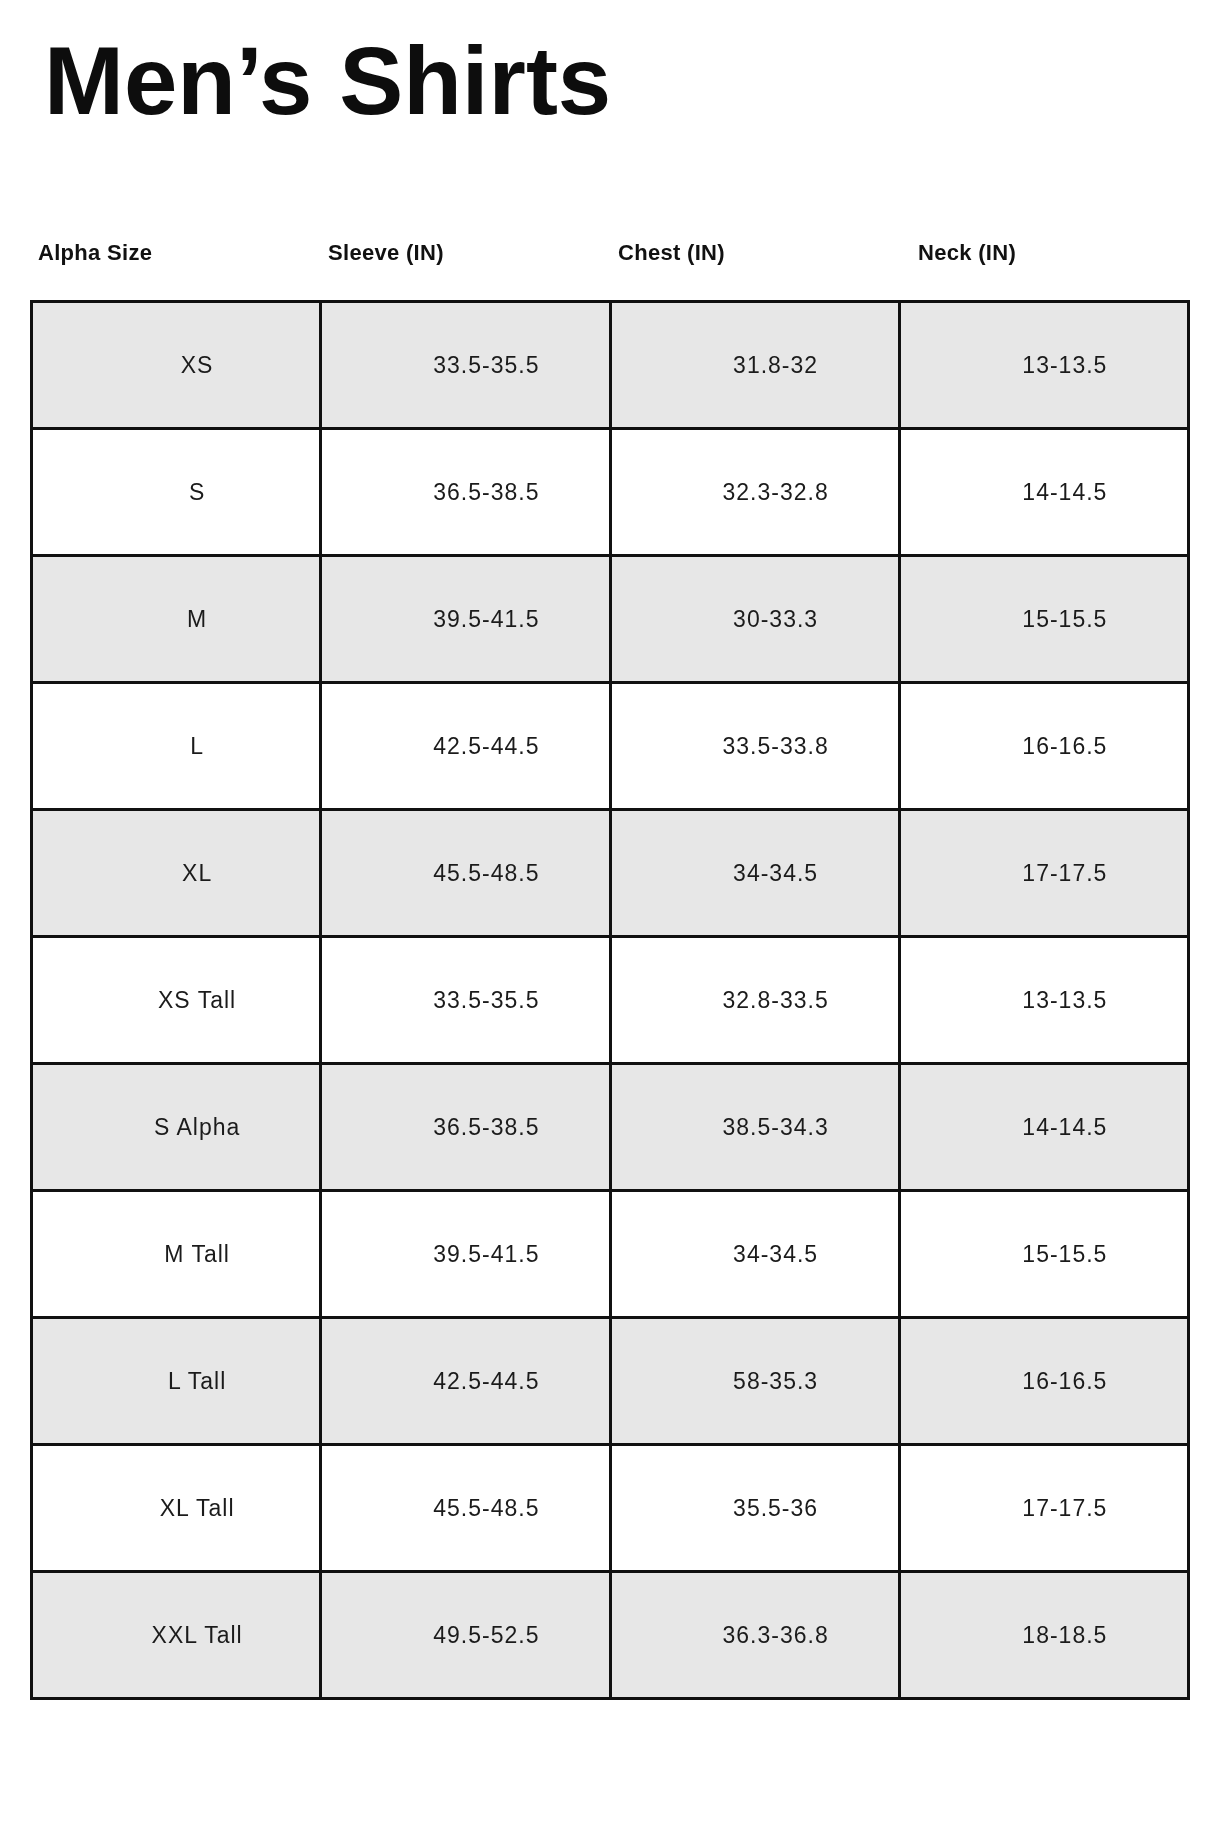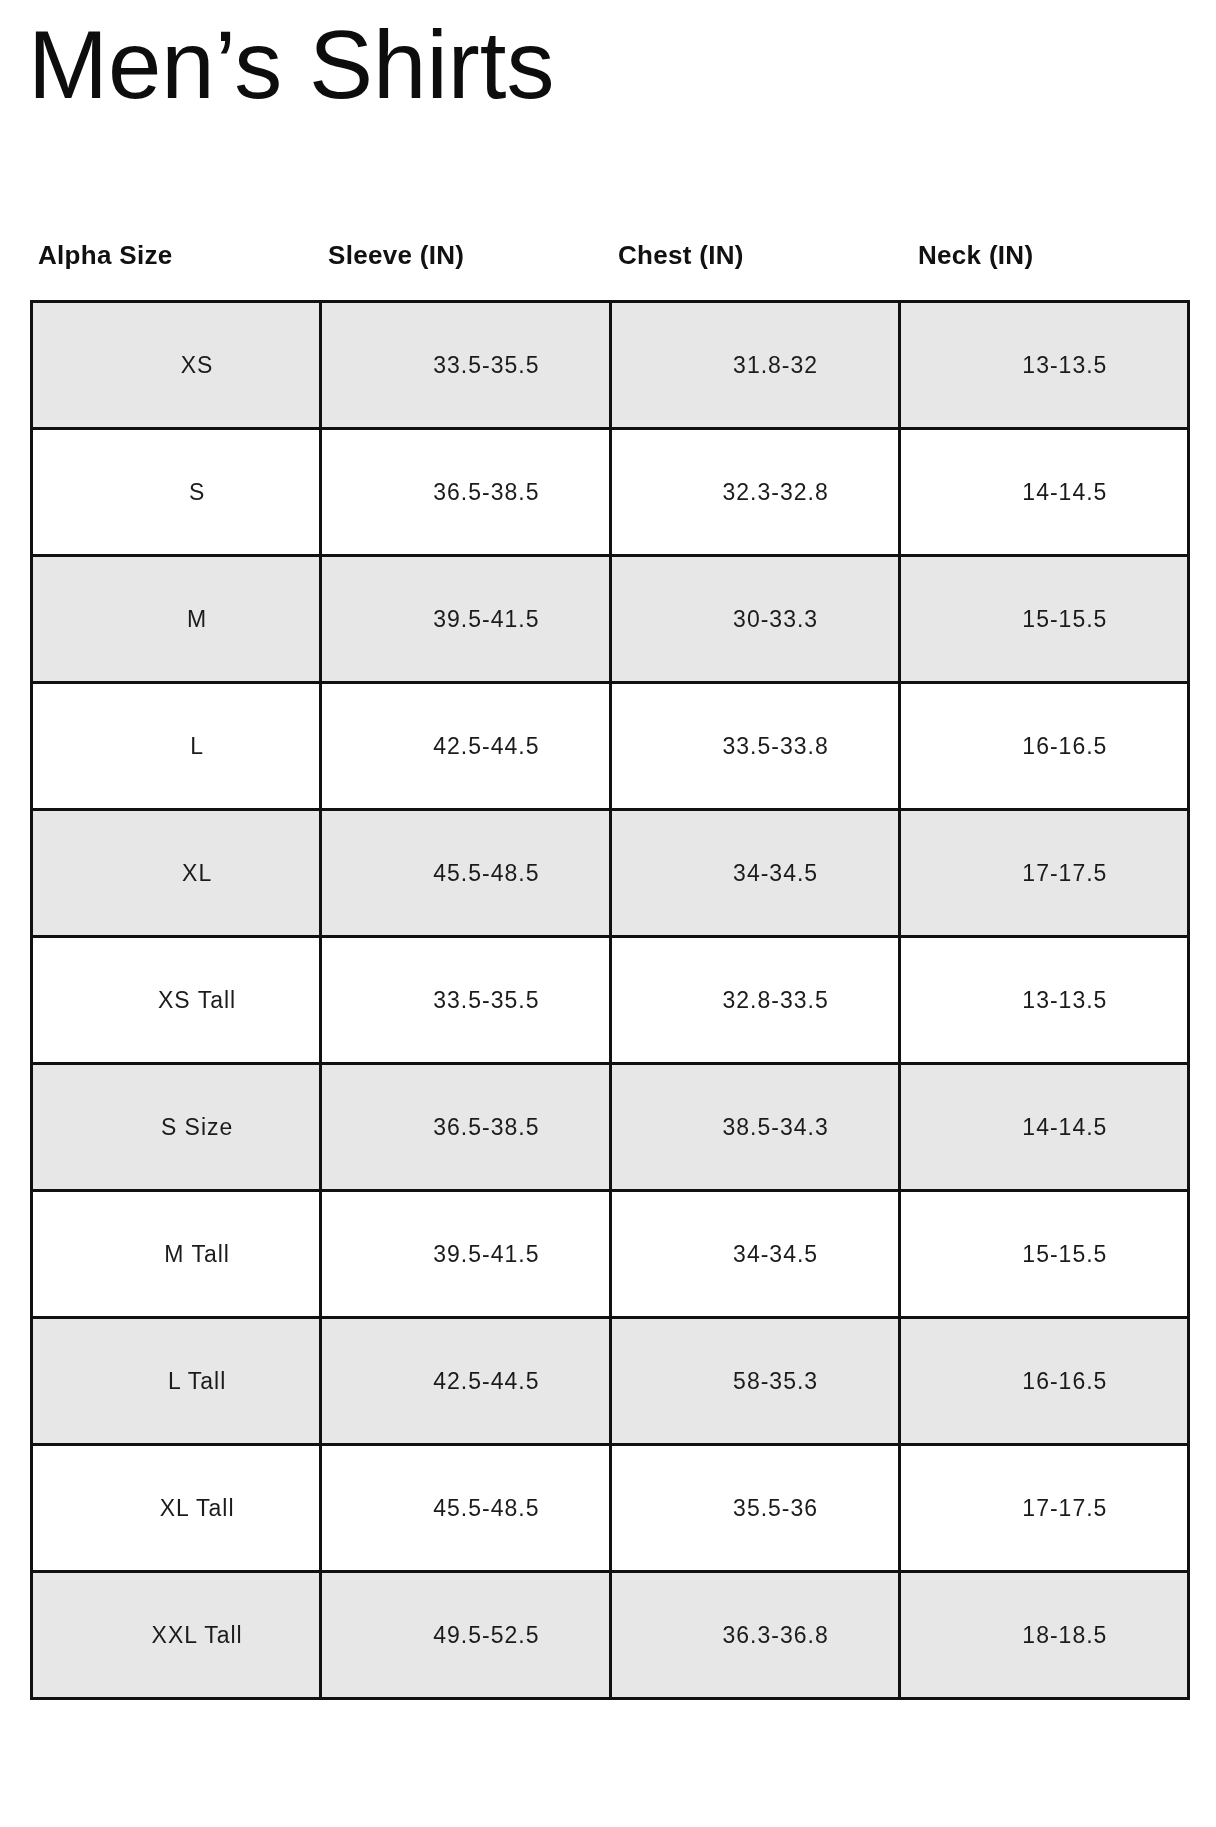--- a/index.html
+++ b/index.html
@@ -13,37 +13,37 @@
   }
   .page {
     position: relative;
     width: 1216px;
     height: 1827px;
   }
   .page-title {
     position: absolute;
     left: 28px;
     top: 10px;
-    margin: 0;
+    margin: 16px;
     font-size: 96px;
-    font-weight: 400;
+    font-weight: 700;
     color: #0d0d0d;
     letter-spacing: 0px;
     white-space: nowrap;
   }
   .header-row {
     position: absolute;
     left: 30px;
     top: 240px;
     width: 1160px;
     display: grid;
     grid-template-columns: repeat(4, 1fr);
   }
   .header-row .col-header {
-    font-size: 26px;
+    font-size: 22px;
     font-weight: 700;
     color: #111111;
     letter-spacing: 0.3px;
     padding-left: 8px;
     white-space: nowrap;
   }
   .header-row .col-header:nth-child(4) {
     padding-left: 18px;
   }
   table.size-table {
@@ -117,21 +117,21 @@
           <td>34-34.5</td>
           <td>17-17.5</td>
         </tr>
         <tr>
           <td>XS Tall</td>
           <td>33.5-35.5</td>
           <td>32.8-33.5</td>
           <td>13-13.5</td>
         </tr>
         <tr>
-          <td>S Size</td>
+          <td>S Alpha</td>
           <td>36.5-38.5</td>
           <td>38.5-34.3</td>
           <td>14-14.5</td>
         </tr>
         <tr>
           <td>M Tall</td>
           <td>39.5-41.5</td>
           <td>34-34.5</td>
           <td>15-15.5</td>
         </tr>

